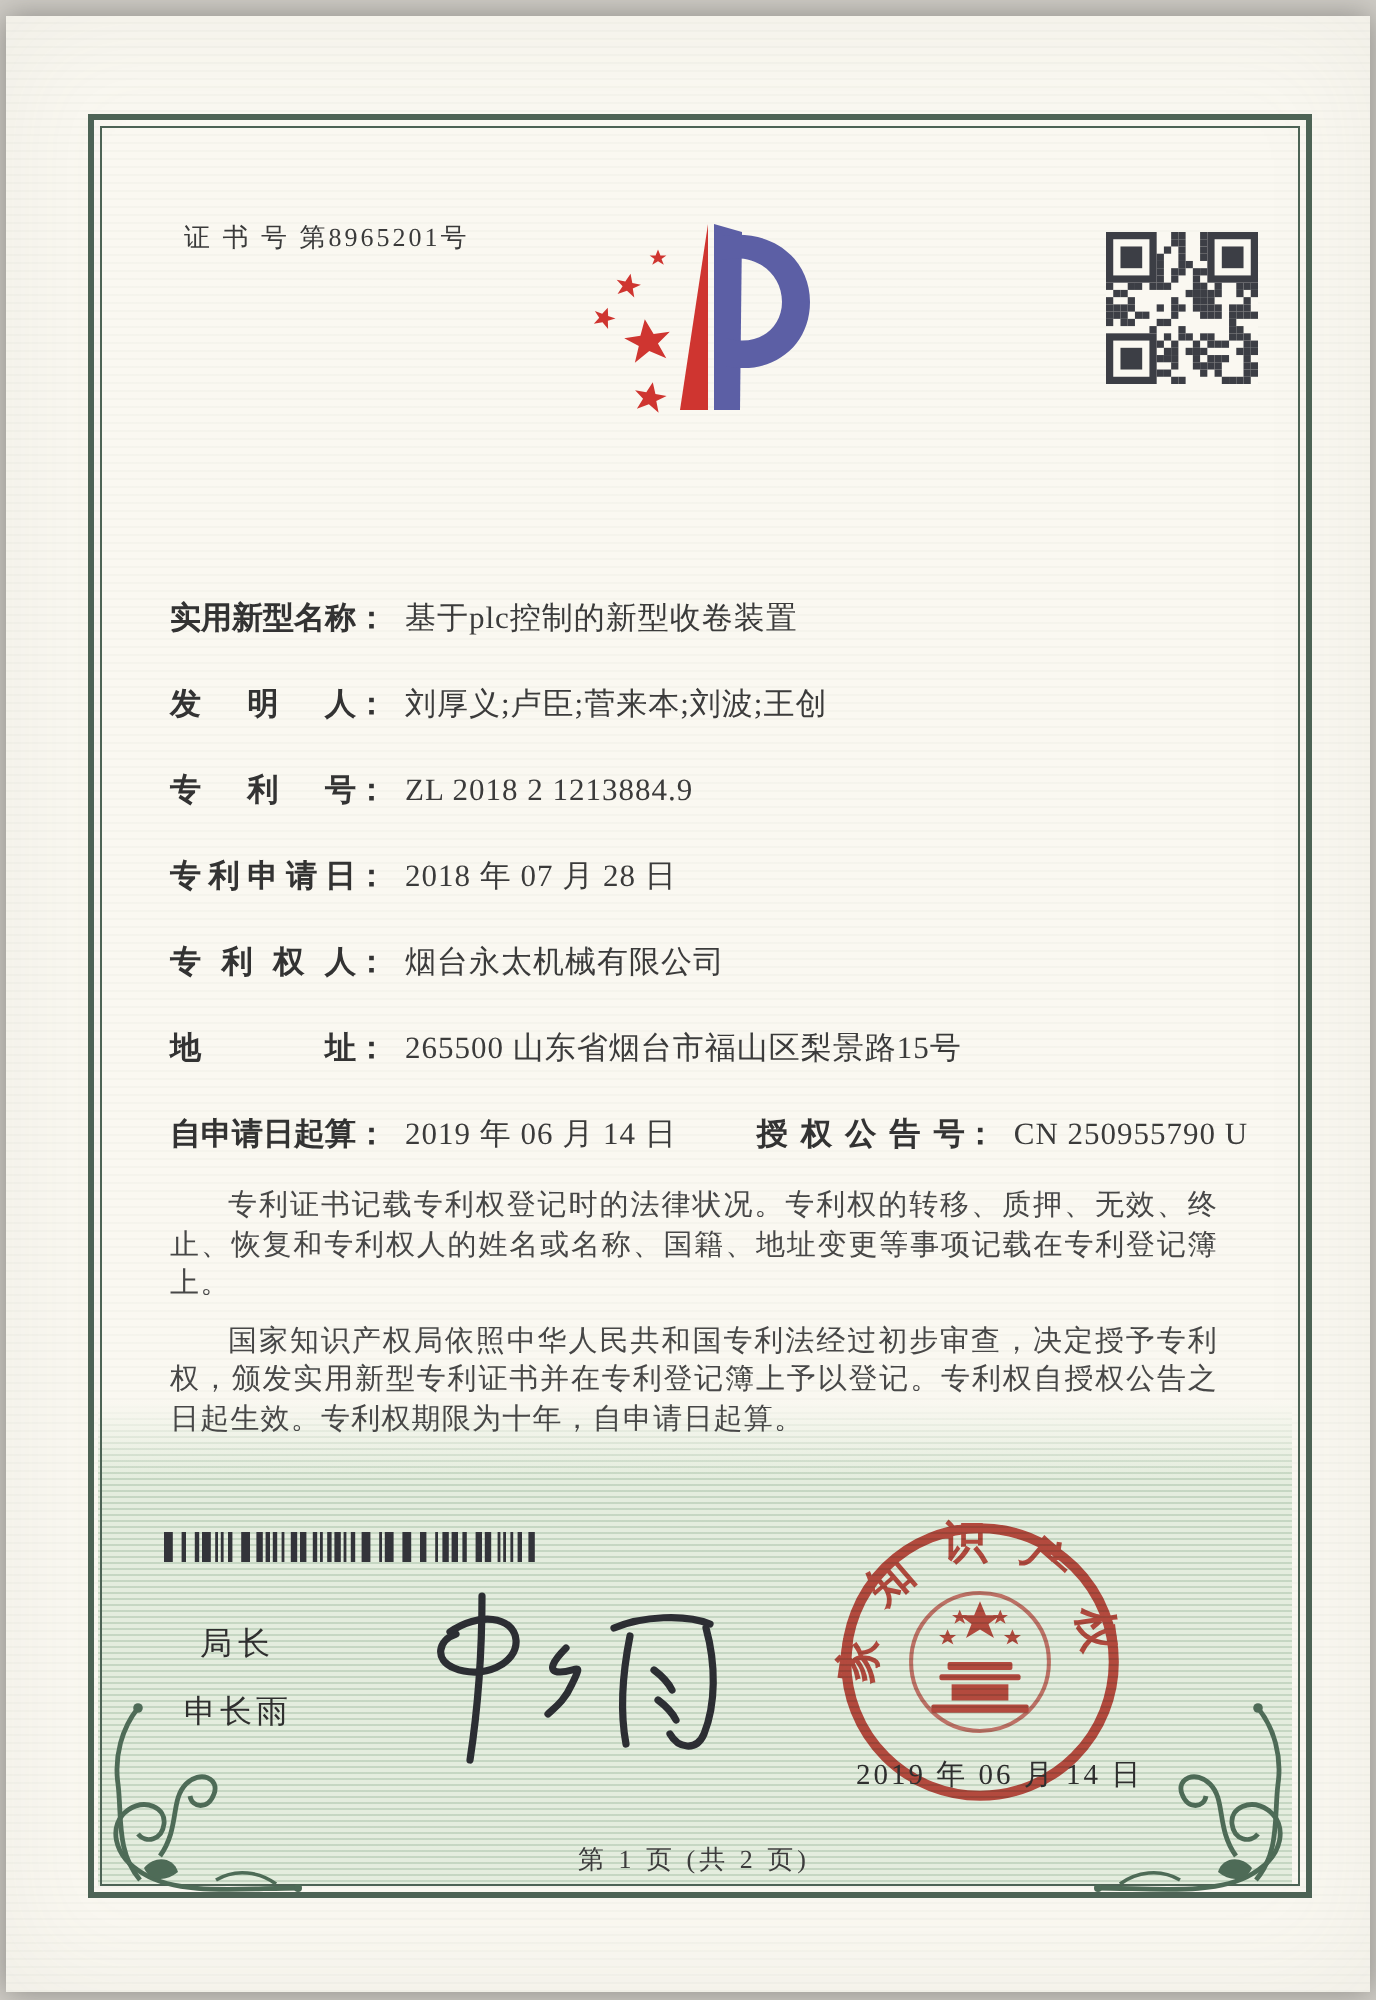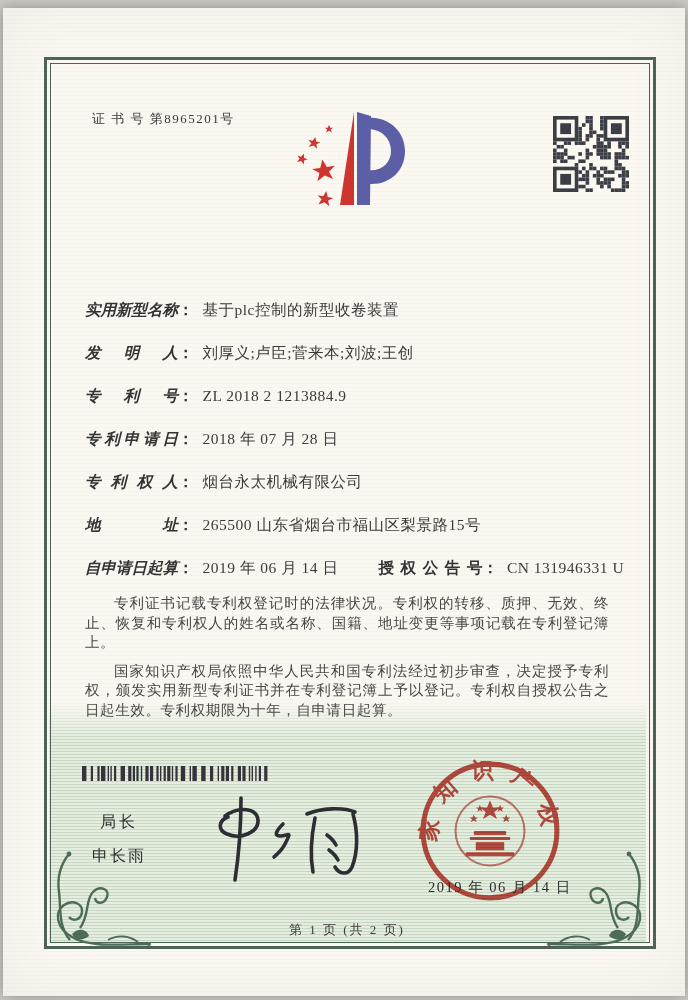--- a/index.html
+++ b/index.html
@@ -39,21 +39,21 @@
   .qr{position:absolute;left:550px;top:108px;z-index:4;}
   .title{
     position:absolute;left:41px;top:212px;width:606px;z-index:4;
     text-align:center;font-size:37px;font-weight:700;color:#262626;
     letter-spacing:7px;
   }
   .fields{position:absolute;left:82px;top:292px;width:540px;z-index:4;color:#3b3b3b;}
   .frow{font-size:15.5px;line-height:20px;margin-bottom:23px;white-space:nowrap;}
   .flabel{
     display:inline-block;width:93px;font-weight:600;color:#333;
-    text-align:justify;text-align-last:justify;vertical-align:top;font-style:italic;
+    text-align:justify;text-align-last:justify;vertical-align:top;
   }
   .fcolon{font-weight:600;color:#333;}
   .fvalue{margin-left:9px;letter-spacing:.5px;}
   .extra{display:inline-block;margin-left:40px;}
   .flabel2{
     display:inline-block;width:104px;font-weight:700;color:#333;
     text-align:justify;text-align-last:justify;vertical-align:top;
   }
   .paras{
     position:absolute;left:82px;top:586px;width:524px;z-index:4;
@@ -288,21 +288,21 @@
     <div class="frow">
       <span class="flabel">专利申请日</span><span class="fcolon">：</span><span class="fvalue">2018 年 07 月 28 日</span>
     </div>
     <div class="frow">
       <span class="flabel">专利权人</span><span class="fcolon">：</span><span class="fvalue">烟台永太机械有限公司</span>
     </div>
     <div class="frow">
       <span class="flabel">地址</span><span class="fcolon">：</span><span class="fvalue">265500 山东省烟台市福山区梨景路15号</span>
     </div>
     <div class="frow">
-      <span class="flabel">自申请日起算</span><span class="fcolon">：</span><span class="fvalue">2019 年 06 月 14 日</span><span class="extra"><span class="flabel2">授权公告号</span><span class="fcolon">：</span><span class="fvalue">CN 131946331 U</span></span>
+      <span class="flabel">自申请日起算</span><span class="fcolon">：</span><span class="fvalue">2019 年 06 月 14 日</span><span class="extra"><span class="flabel2">授权公告号</span><span class="fcolon">：</span><span class="fvalue">CN 250955790 U</span></span>
     </div>
   </div>
 
   <div class="paras">
     <p>专利证书记载专利权登记时的法律状况。专利权的转移、质押、无效、终止、恢复和专利权人的姓名或名称、国籍、地址变更等事项记载在专利登记簿上。</p>
     <p>国家知识产权局依照中华人民共和国专利法经过初步审查，决定授予专利权，颁发实用新型专利证书并在专利登记簿上予以登记。专利权自授权公告之日起生效。专利权期限为十年，自申请日起算。</p>
   </div>
 
   <div class="barcode">
     <svg width="188" height="15" viewBox="0 0 188 15">

